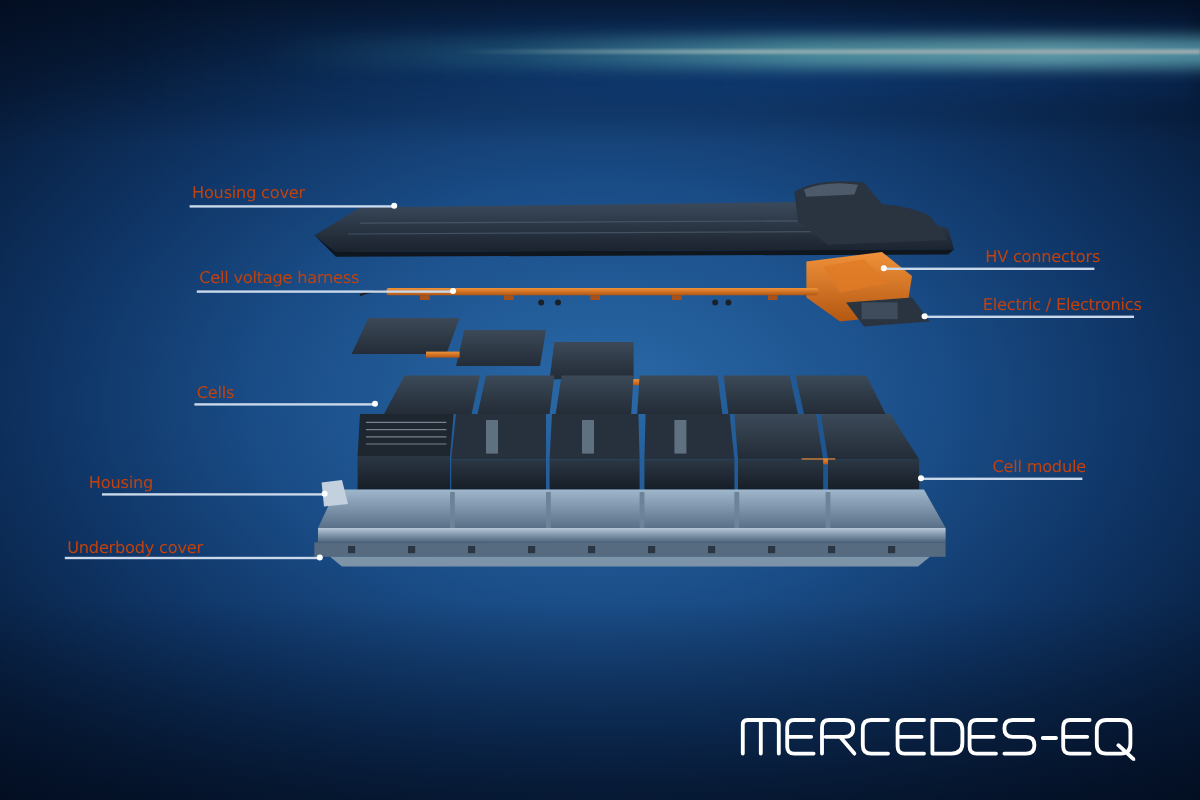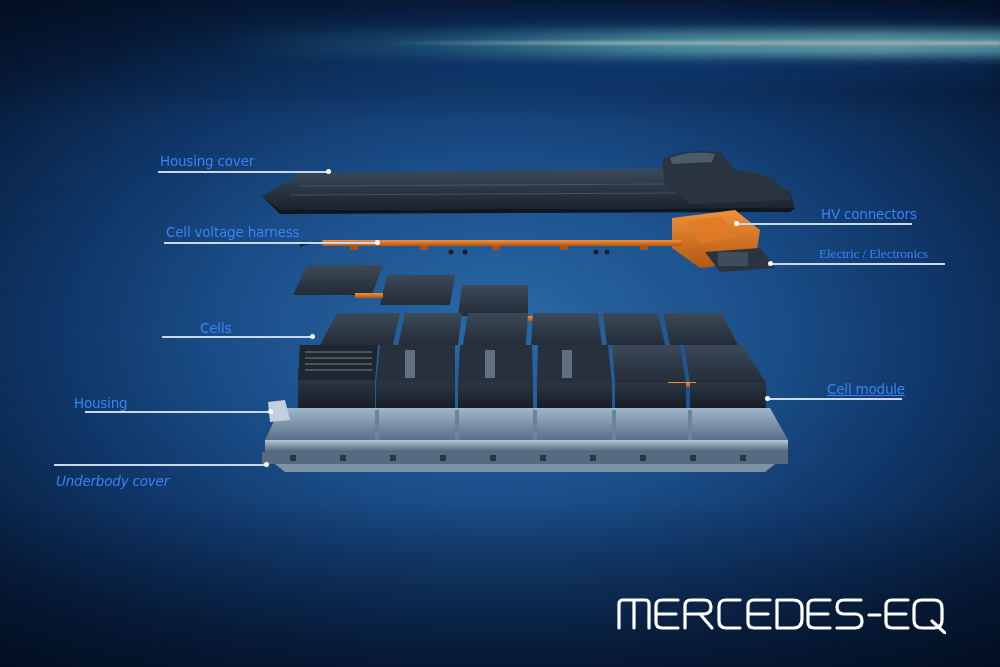--- a/index.html
+++ b/index.html
@@ -10,21 +10,21 @@
   .beam .glow{position:absolute;left:220px;right:-40px;top:30px;height:26px;
     background:linear-gradient(90deg,rgba(40,120,170,0) 0%,rgba(80,190,220,.35) 25%,rgba(130,230,240,.85) 55%,rgba(150,240,250,.95) 80%,rgba(120,220,240,.9) 100%);
     filter:blur(6px);border-radius:20px;}
   .beam .core{position:absolute;left:380px;right:0;top:41px;height:4px;
     background:linear-gradient(90deg,rgba(180,250,255,0),rgba(210,255,255,.95) 40%,#e8ffff 100%);filter:blur(1px);}
   .beam .haze{position:absolute;left:100px;right:0;top:10px;height:70px;
     background:linear-gradient(90deg,rgba(20,90,180,0),rgba(20,100,200,.35) 60%,rgba(20,90,190,.25));filter:blur(10px);}
   .vignette{position:absolute;inset:0;pointer-events:none;
     background:linear-gradient(180deg,rgba(2,10,25,.55) 0%,rgba(2,10,25,0) 18%,rgba(2,10,25,0) 75%,rgba(2,10,25,.55) 100%);}
   svg.art{position:absolute;left:0;top:0;}
-  .label{position:absolute;color:#3b82f6;font-family:"DejaVu Sans",sans-serif;font-size:13.5px;letter-spacing:-0.2px;white-space:nowrap;line-height:16px;}
+  .label{position:absolute;color:#c2410c;font-family:"DejaVu Sans",sans-serif;font-size:13.5px;letter-spacing:-0.2px;white-space:nowrap;line-height:16px;}
   .leader{position:absolute;height:1.5px;background:#c9d8ea;}
   .dot{position:absolute;width:5px;height:5px;border-radius:50%;background:#ffffff;}
   .logo{position:absolute;left:616px;top:594px;width:330px;height:40px;}
 </style>
 </head>
 <body>
 
 <div class="beam">
   <div class="haze"></div>
     <div class="glow"></div>
@@ -174,41 +174,41 @@
 <div class="vignette"></div>
 
 <div class="label" style="left:160px;top:153px;">Housing cover</div>
 <div class="leader" style="left:158px;top:171px;width:170px;"></div>
 <div class="dot" style="left:326px;top:169px;"></div>
 
 <div class="label" style="left:166px;top:224px;">Cell voltage harness</div>
 <div class="leader" style="left:164px;top:242px;width:214px;"></div>
 <div class="dot" style="left:375px;top:240px;"></div>
 
-<div class="label" style="left:164px;top:320px;margin-left:36px;">Cells</div>
+<div class="label" style="left:164px;top:320px;">Cells</div>
 <div class="leader" style="left:162px;top:336px;width:150px;"></div>
 <div class="dot" style="left:310px;top:334px;"></div>
 
 <div class="label" style="left:74px;top:395px;">Housing</div>
 <div class="leader" style="left:85px;top:411px;width:185px;"></div>
 <div class="dot" style="left:268px;top:409px;"></div>
 
-<div class="label" style="left:56px;top:473px;font-style:italic;">Underbody cover</div>
+<div class="label" style="left:56px;top:449px;">Underbody cover</div>
 <div class="leader" style="left:54px;top:464px;width:212px;"></div>
 <div class="dot" style="left:264px;top:462px;"></div>
 
 <div class="label" style="left:821px;top:206px;">HV connectors</div>
 <div class="leader" style="left:736px;top:223px;width:176px;"></div>
 <div class="dot" style="left:734px;top:221px;"></div>
 
-<div class="label" style="left:819px;top:246px;font-family:Liberation Serif, serif;">Electric / Electronics</div>
+<div class="label" style="left:819px;top:246px;">Electric / Electronics</div>
 <div class="leader" style="left:770px;top:263px;width:175px;"></div>
 <div class="dot" style="left:768px;top:261px;"></div>
 
-<div class="label" style="left:827px;top:381px;text-decoration:underline;">Cell module</div>
+<div class="label" style="left:827px;top:381px;">Cell module</div>
 <div class="leader" style="left:768px;top:398px;width:134px;"></div>
 <div class="dot" style="left:765px;top:396px;"></div>
 
 <svg class="logo" viewBox="0 0 330 40">
   <title>MERCEDES-EQ</title>
   <g fill="none" stroke="#ffffff" stroke-width="3.2" stroke-linecap="round" stroke-linejoin="round">
 
     <path d="M3,34 V10 Q3,6 7,6 H29 Q33,6 33,10 V34 M18,6 V34"></path>
 
     <path d="M62,6 H46 Q40,6 40,12 V28 Q40,34 46,34 H62 M40,20 H60"></path>

